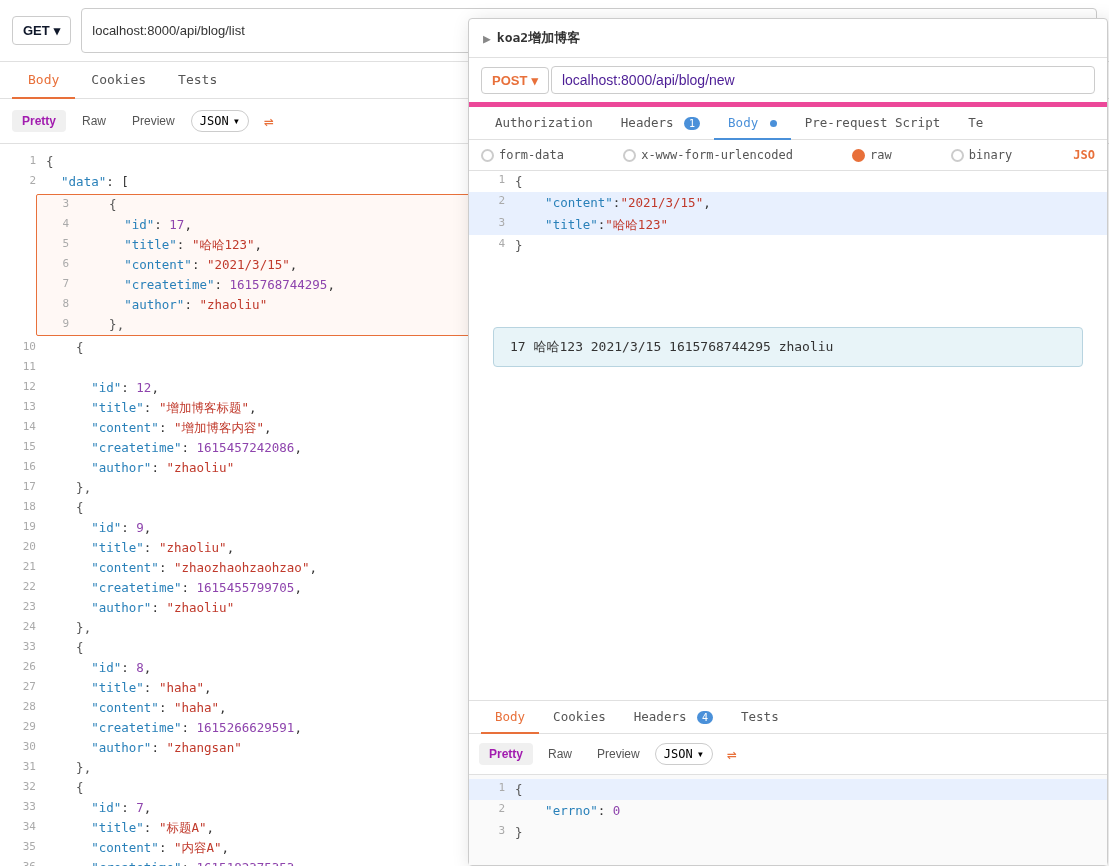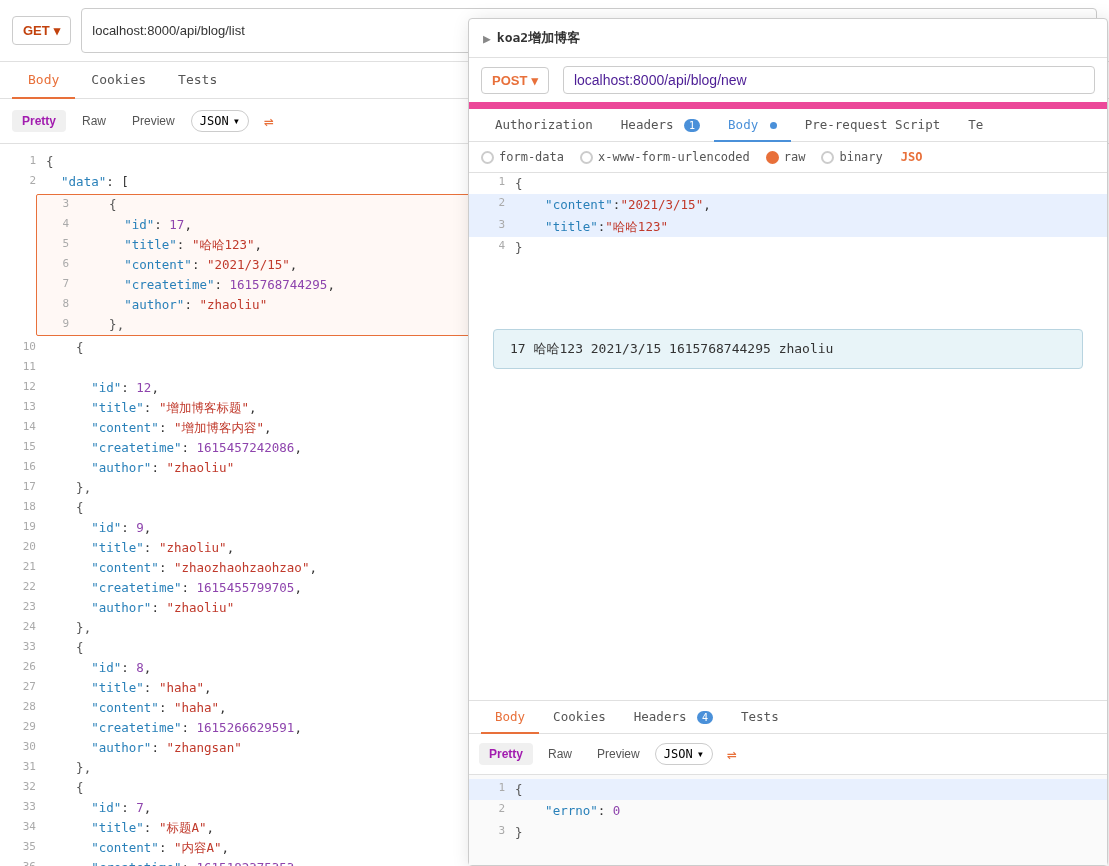--- a/index.html
+++ b/index.html
@@ -17,21 +17,21 @@
       display: flex;
       align-items: center;
       padding: 8px 12px;
       border-bottom: 1px solid #e0e0e0;
       gap: 10px;
     }
     .method-btn {
       display: flex; align-items: center; gap: 4px;
       border: 1px solid #ccc; border-radius: 4px;
       padding: 6px 10px; cursor: pointer;
-      font-size: 13px; font-weight: bold; color: #c2410c;
+      font-size: 13px; font-weight: bold; color: #0f172a;
       background: #fff;
     }
     .url-bar {
       flex: 1; border: 1px solid #ccc; border-radius: 4px;
       padding: 14px 10px; font-size: 13px; color: #333;
     }
 
     
     .tabs-row {
       display: flex; align-items: center;
@@ -110,22 +110,22 @@
     .panel-title-bar {
       display: flex; align-items: center;
       padding: 10px 14px;
       border-bottom: 1px solid #e0e0e0;
       font-size: 13px; font-weight: 600; color: #333;
     }
     .triangle { color: #888; margin-right: 6px; }
 
     .panel-top-bar {
       display: flex; align-items: center;
-      padding: 8px 12px; gap: 14px;
-      border-bottom: 7px solid #ec4899;
+      padding: 8px 12px; gap: 2px;
+      border-bottom: 5px solid #ec4899;
     }
     .post-method {
       display: flex; align-items: center; gap: 4px;
       border: 1px solid #ccc; border-radius: 4px;
       padding: 5px 10px; font-size: 13px; font-weight: bold; color: #e8703a;
       background: #fff; cursor: pointer;
     }
     .panel-url {
       flex: 1; border: 1px solid #ccc; border-radius: 4px;
       padding: 5px 10px; font-size: 14px; color: #4c1d95;
@@ -158,20 +158,21 @@
       width: 7px; height: 7px; background: #4a90d9; border-radius: 50%;
       display: inline-block; margin-left: 4px; vertical-align: middle;
     }
 
     
     .radio-row {
       display: flex; align-items: center;
       padding: 8px 12px; gap: 16px;
       border-bottom: 1px solid #e0e0e0;
       font-size: 12px;
+      justify-content: space-between;
     }
     .radio-item { display: flex; align-items: center; gap: 5px; cursor: pointer; color: #555; }
     .radio-circle {
       width: 13px; height: 13px; border-radius: 50%;
       border: 2px solid #ccc; background: #fff; flex-shrink: 0;
     }
     .radio-circle.selected { border-color: #e8703a; background: #e8703a; }
     .js-label { color: #e8703a; font-weight: 600; margin-left: 2px; }
 
     

